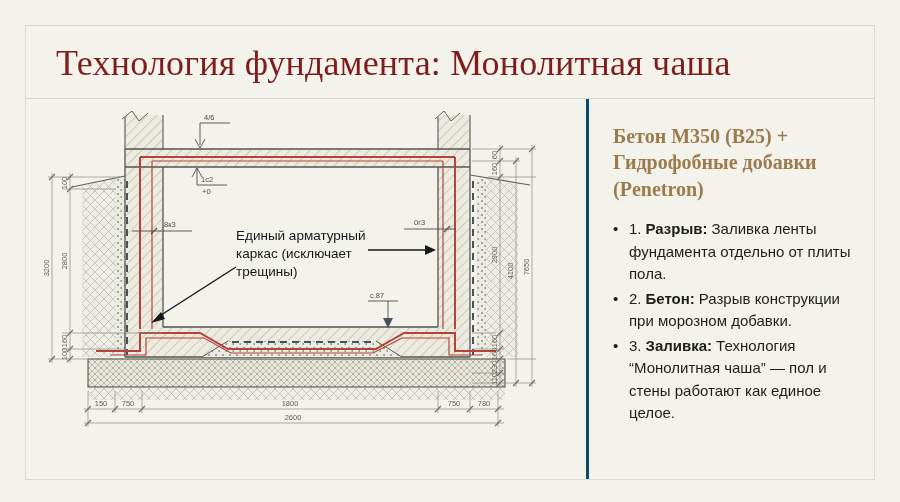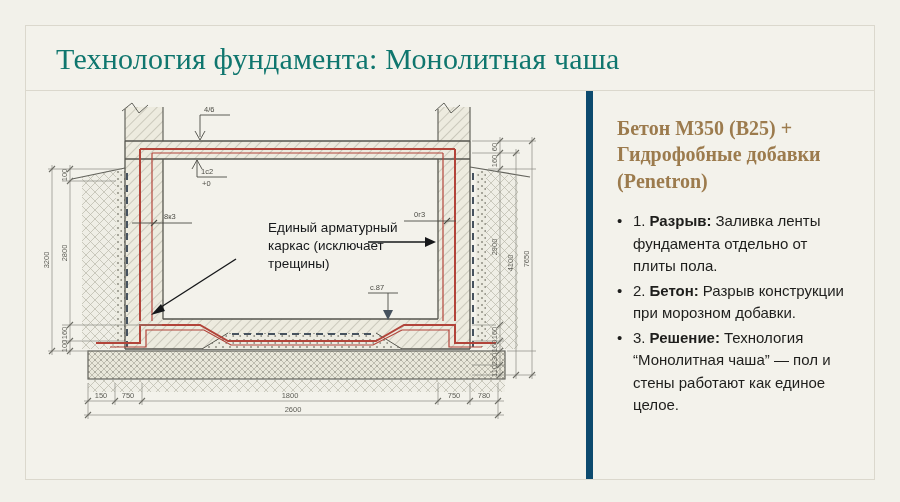--- a/index.html
+++ b/index.html
@@ -16,34 +16,34 @@
     display:flex;flex-direction:column;
   }
   .title-block{
     padding:16px 30px 14px 30px;
     border-bottom:1px solid #dbd8cd;
   }
   .title-block h1{
     margin:0;
     font-family:"Liberation Serif",serif;
     font-weight:500;
-    font-size:30px;
+    font-size:36px;
     letter-spacing:.2px;
-    color:#0f766e;
+    color:#7f1d1d;
   }
   .content{flex:1;display:flex;min-height:0;}
   .draw-pane{flex:1;position:relative;}
   .draw-wrap{position:absolute;left:6px;top:2px;width:548px;height:350px;}
   .annotation{
     position:absolute;left:204px;top:126px;width:150px;
-    font-size:13.5px;line-height:1.32;color:#16181a;margin-left:32px;
+    font-size:13.5px;line-height:1.32;color:#16181a;
   }
   .text-pane{
     width:288px;flex:none;
-    border-left:7px solid #0c4a6e;
+    border-left:3px solid #0c4a6e;
     padding:24px 22px 10px 24px;
     box-sizing:border-box;
   }
   .panel-heading{
     margin:0 0 16px 0;
     font-family:"Liberation Serif",serif;
     font-weight:600;
     font-size:20px;
     line-height:1.32;
     color:#9c7b4d;
@@ -270,19 +270,19 @@
         <li>
           <span class="blt">•</span>
           <span class="btext"><span class="num">1.</span><b>Разрыв:</b><span>Заливка ленты фундамента отдельно от плиты пола.</span></span>
         </li>
         <li>
           <span class="blt">•</span>
           <span class="btext"><span class="num">2.</span><b>Бетон:</b><span>Разрыв конструкции при морозном добавки.</span></span>
         </li>
         <li>
           <span class="blt">•</span>
-          <span class="btext"><span class="num">3.</span><b>Решение:</b><span>Технология “Монолитная чаша” — пол и стены работают как единое целое.</span></span>
+          <span class="btext"><span class="num">3.</span><b>Заливка:</b><span>Технология “Монолитная чаша” — пол и стены работают как единое целое.</span></span>
         </li>
       </ul>
     </div>
 
   </div>
 </div>
 
 </body></html>

